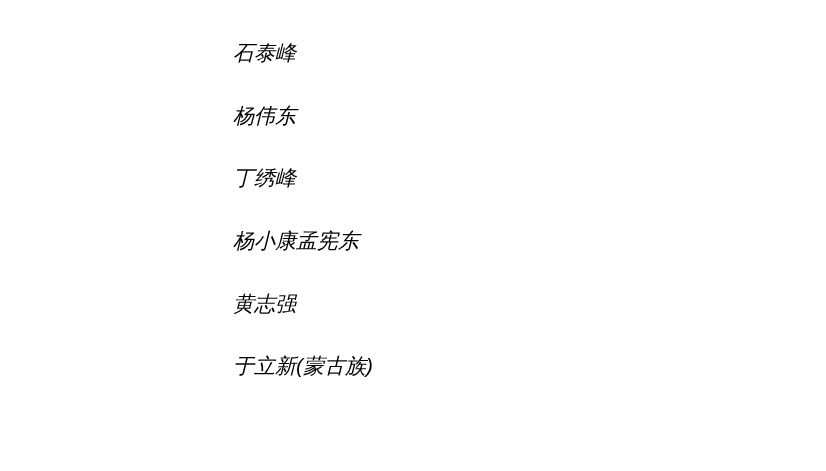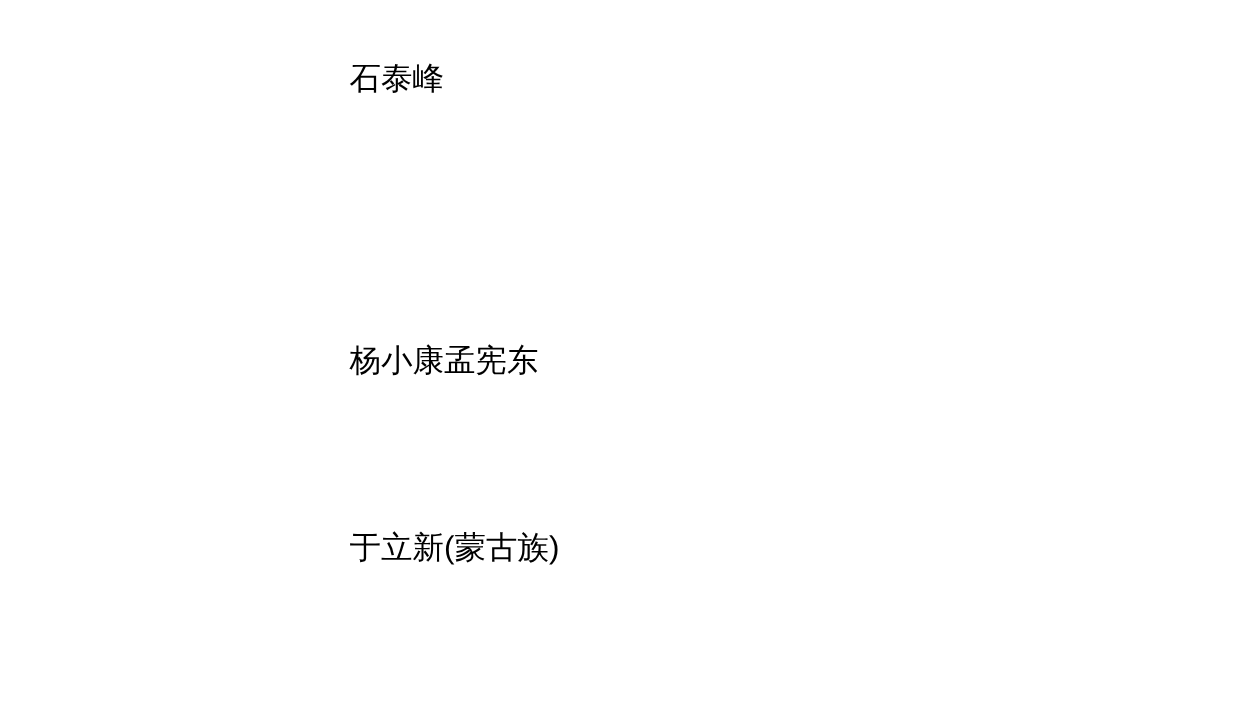--- a/index.html
+++ b/index.html
@@ -7,20 +7,21 @@
     padding: 0;
     background: #ffffff;
   }
   .doc-page {
     position: relative;
     width: 826px;
     height: 471px;
     background: #ffffff;
     overflow: hidden;
     font-family: "Liberation Sans", sans-serif;
+    font-style: italic;
   }
   .name-rows {
     position: absolute;
     top: 42px;
     left: 233px;
     display: flex;
     flex-direction: column;
   }
   .name-row {
     display: flex;
@@ -48,31 +49,34 @@
 
 <div class="doc-page">
   <div class="name-rows">
 
     <div class="name-row">
       <span class="name-cell left">石泰峰</span>
     </div>
 
 
     <div class="name-row">
+      <span class="name-cell left">杨伟东</span>
     </div>
 
     <div class="name-row">
+      <span class="name-cell right">丁绣峰</span>
     </div>
 
     <div class="name-row">
       <span class="name-cell right">杨小康</span>
       <span class="name-cell left">孟宪东</span>
     </div>
 
     <div class="name-row">
+      <span class="name-cell left">黄志强</span>
     </div>
 
     <div class="name-row">
       <span class="name-cell left">于立新(蒙古族)</span>
       <span class="name-cell right"></span>
     </div>
 
   </div>
 </div>
 

